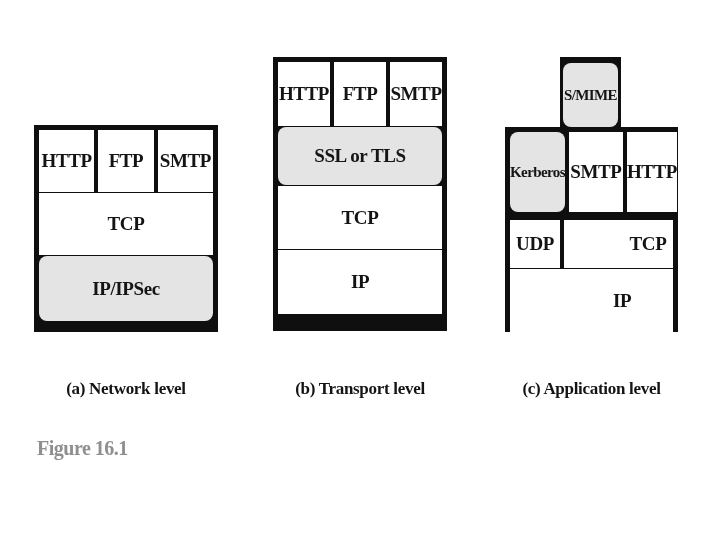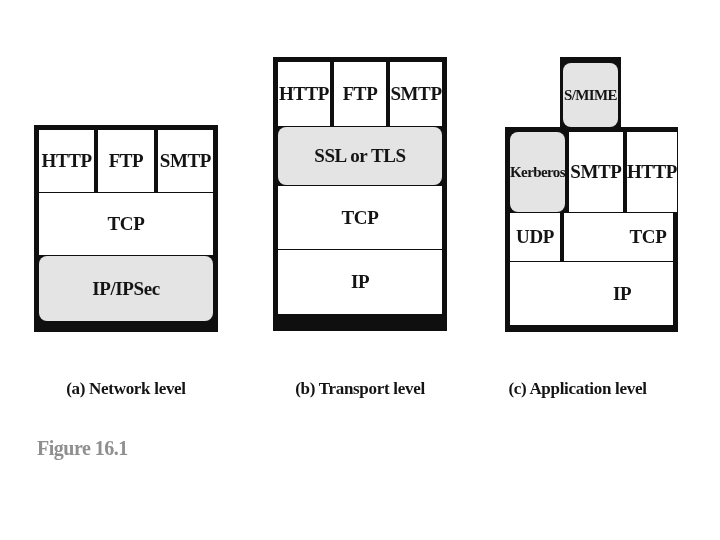--- a/index.html
+++ b/index.html
@@ -47,21 +47,21 @@
   
   .stack-b { left: 273px; top: 57px; width: 174px; height: 274px; }
   .sb-r1 { height: 64px; }
   .sb-r2 { height: 58px; }
   .sb-r3 { height: 63px; }
   .sb-r4 { height: 64px; }
 
   
   .stack-c { left: 505px; top: 127px; width: 173px; height: 205px; }
   .sc-r1 { height: 80px; }
-  .sc-r2 { height: 48px; }
+  .sc-r2 { height: 48px; margin-top: 7px; }
   .sc-r3 { height: 63px; }
   .w50 { flex: 0 0 50px; }
   .w54 { flex: 0 0 54px; }
   .pad-tcp { padding-left: 59px; }
   .pad-ip  { padding-left: 61px; }
 
   .smime-box {
     position: absolute;
     left: 560px; top: 57px; width: 61px; height: 70px;
     box-sizing: border-box;
@@ -75,21 +75,21 @@
     position: absolute;
     top: 379px;
     height: 22px;
     text-align: center;
     font-weight: bold;
     font-size: 17px;
     letter-spacing: -0.3px;
   }
   .cap-a { left: 34px;  width: 184px; }
   .cap-b { left: 273px; width: 174px; }
-  .cap-c { left: 491px; width: 173px; }
+  .cap-c { left: 505px; width: 173px; }
 
   .figure-caption {
     position: absolute;
     left: 37px; top: 437px;
     display: flex;
     align-items: center;
     gap: 14px;
     font-weight: bold;
     font-size: 20px;
     letter-spacing: -0.5px;

